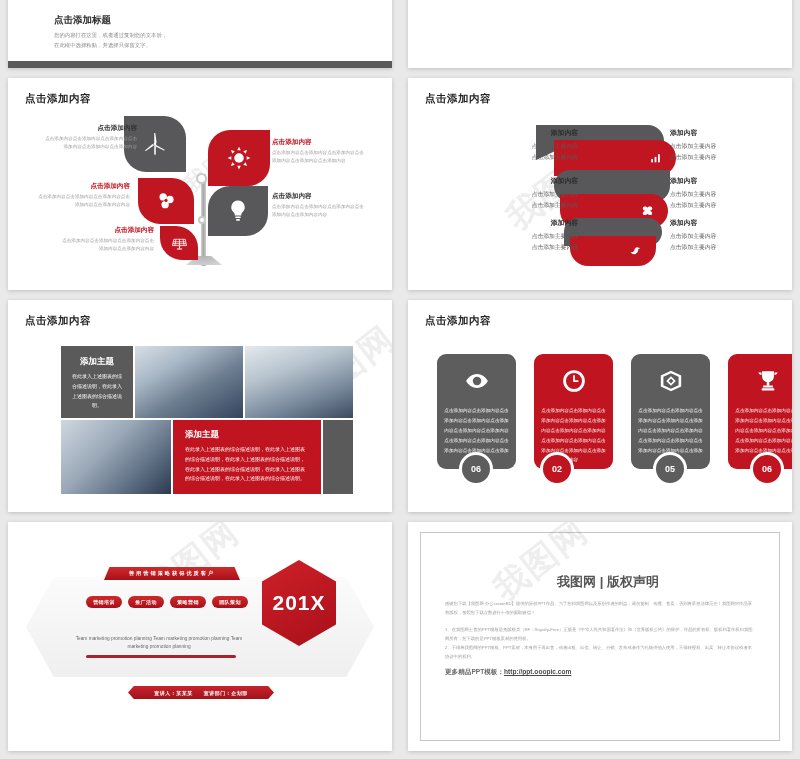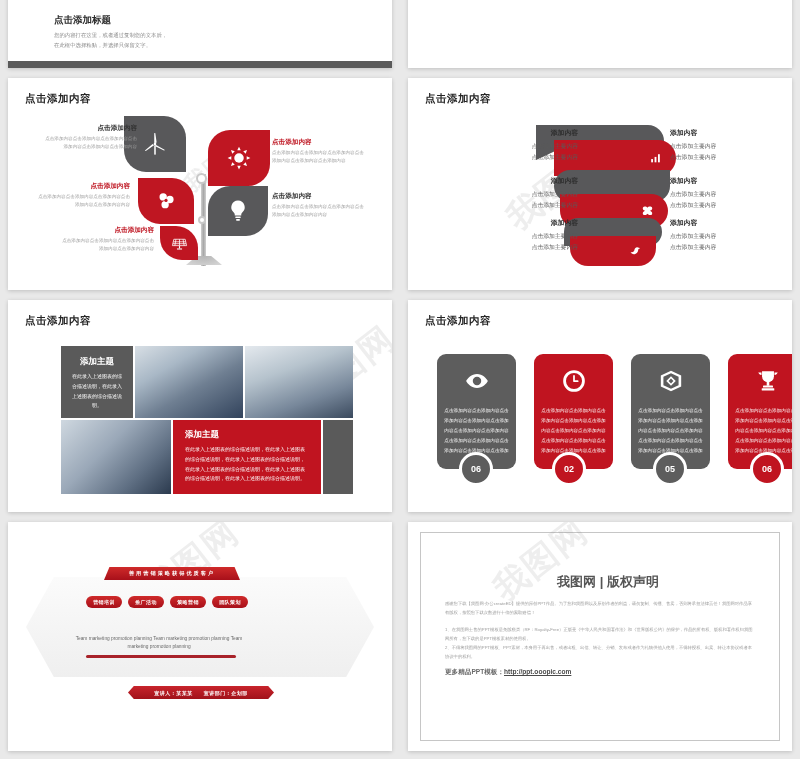--- a/index.html
+++ b/index.html
@@ -416,21 +416,21 @@
           <rect x="10.8" y="12.4" width="2.4" height="4"></rect>
           <rect x="7.4" y="16.2" width="9.2" height="1.9" rx=".5"></rect>
           <rect x="6.2" y="18.6" width="11.6" height="2.2" rx=".6"></rect>
         </svg>
         <div class="ct">点击添加内容点击添加内容点击添加内容点击添加内容点击添加内容点击添加内容点击添加内容点击添加内容点击添加内容点击添加内容点击添加内容点击添加内容</div>
       </div>
 
       <div class="badge gray" style="left:51px;">
           <span>06</span>
         </div>
-      <div class="badge red" style="left:144px;">
+      <div class="badge red" style="left:132px;">
           <span>02</span>
         </div>
       <div class="badge gray" style="left:245px;">
           <span>05</span>
         </div>
       <div class="badge red" style="left:342px;">
           <span>06</span>
         </div>
     </div>
   </div>
@@ -441,20 +441,21 @@
       <div class="ty-hex-bg"></div>
       <div class="ty-banner">善用营销策略获得优质客户</div>
 
       <div class="ty-tag" style="left:78px;width:36px;">营销培训</div>
       <div class="ty-tag" style="left:120px;width:36px;">推广活动</div>
       <div class="ty-tag" style="left:162px;width:36px;">策略营销</div>
       <div class="ty-tag" style="left:204px;width:36px;">团队策划</div>
 
       <div class="ty-sub">Team marketing promotion planning Team marketing promotion planning Team marketing promotion planning</div>
       <div class="ty-rule"></div>
+      <div class="ty-hexyear">201X</div>
       <div class="ty-foot">宣讲人：某某某　　宣讲部门：企划部</div>
     </div>
   </div>
 
   <div class="slide" id="slide8">
     <div class="slide-inner">
       <div class="cr-box">
         <div class="wm" style="left:66px;top:4px;">我图网</div>
         <div class="cr-h">我图网 | 版权声明</div>
         <div class="cr-p cr-p1">感谢您下载【我图网·办公createED】提供的原创PPT作品。为了您和我图网以及原创作者的利益，请勿复制、传播、售卖，否则将承担法律责任！我图网对作品享有版权，按照您下载次数进行十倍的索取赔偿！</div>

